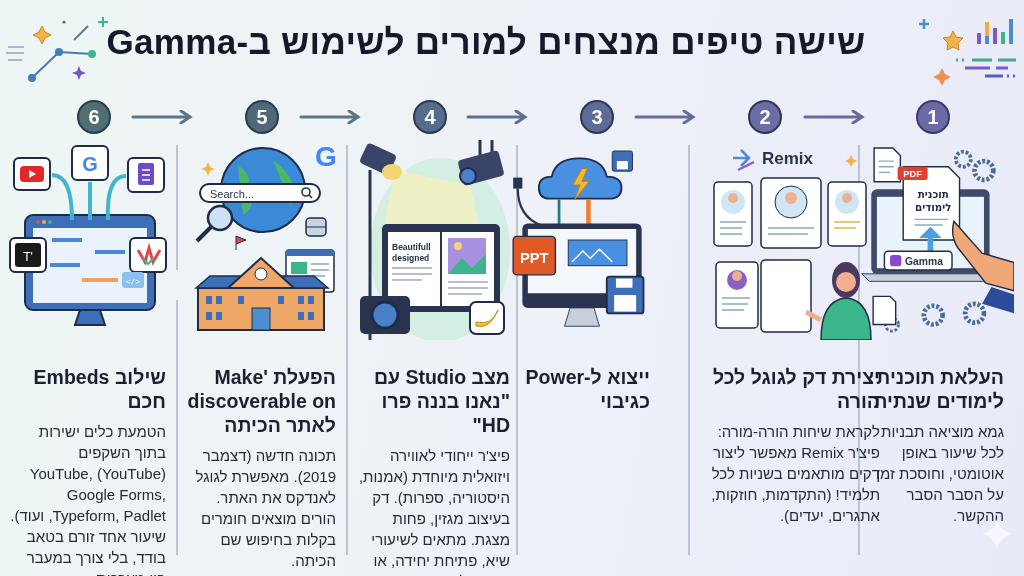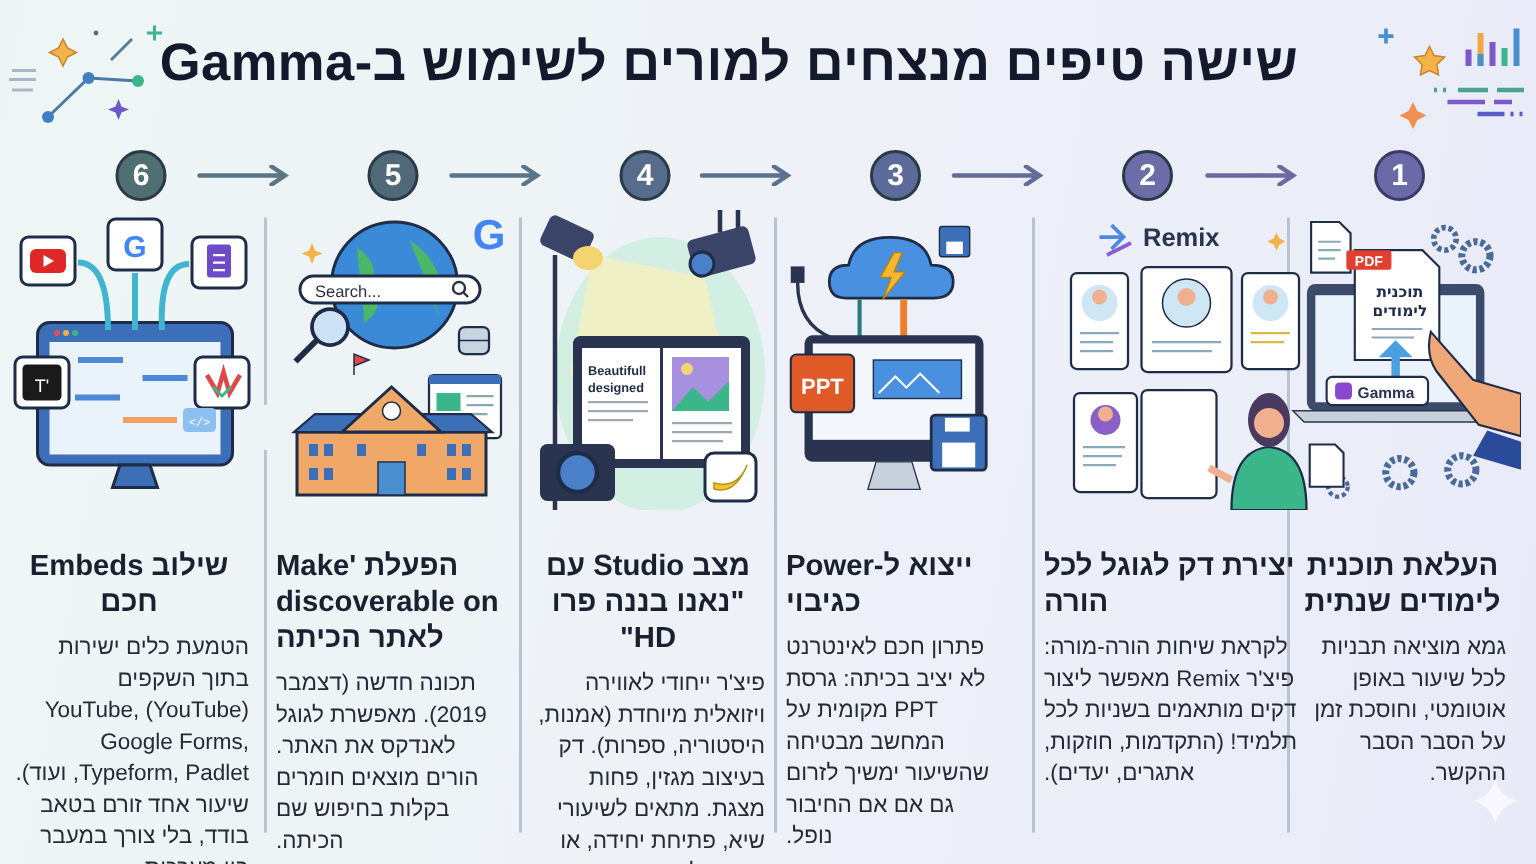--- a/index.html
+++ b/index.html
@@ -18,23 +18,23 @@
   .num{
     position:absolute;top:100px;width:34px;height:34px;border-radius:50%;
     color:#fff;font-weight:700;font-size:20px;display:flex;align-items:center;justify-content:center;
     border:2px solid #2a3a48;
   }
   .arrow{position:absolute;top:110px;width:64px;height:14px;}
   .divider{position:absolute;width:1.5px;background:#b8c4d2;}
   .col{position:absolute;top:140px;height:430px;}
   .illus{position:absolute;left:0;top:0;width:100%;height:200px;}
   .text{position:absolute;top:225px;width:100%;direction:rtl;text-align:right;padding:0 10px 0 6px;}
-  .text h2{font-size:19.5px;line-height:24px;font-weight:700;color:#1a2030;margin-bottom:8px;text-align:center;}
+  .text h2{font-size:19.5px;line-height:24px;font-weight:700;color:#1a2030;margin-bottom:8px;}
   .text p{font-size:15px;line-height:21px;color:#242a36;}
-  .center h2, .center p{text-align:left;}
+  .center h2, .center p{text-align:right;}
 </style>
 </head>
 <body>
 
 <svg class="deco" style="left:0;top:0" width="130" height="90" viewBox="0 0 130 90">
   <path d="M42 26 l3 6 6 3 -6 3 -3 6 -3 -6 -6 -3 6 -3z" fill="#f4b24a" stroke="#c98426" stroke-width="1"></path>
   <circle cx="64" cy="22" r="1.6" fill="#5a6b7c"></circle>
   <path d="M103 17 v10 M98 22 h10" stroke="#3bb58a" stroke-width="2"></path>
   <path d="M74 40 L88 26" stroke="#5a7a9a" stroke-width="2"></path>
   <path d="M8 47 h16 M6 53 h18 M8 60 h14" stroke="#a9b8c8" stroke-width="2"></path>
@@ -229,21 +229,21 @@
         <rect x="120" y="162" width="34" height="32" rx="6" fill="#fff" stroke="#1e2c48" stroke-width="2"></rect>
         <path d="M126 186 q14 4 22 -16 q-6 16 -22 12z" fill="#f4c430" stroke="#b89010" stroke-width="1"></path>
       </g>
   </svg>
   <div class="text">
     <h2>מצב Studio עם "נאנו בננה פרו HD"</h2>
     <p>פיצ'ר ייחודי לאווירה ויזואלית מיוחדת (אמנות, היסטוריה, ספרות). דק בעיצוב מגזין, פחות מצגת. מתאים לשיעורי שיא, פתיחת יחידה, או הצגות לפני הורים והנהלה.</p>
   </div>
 </div>
 
-<div class="col" style="left:518px;width:156px;">
+<div class="col" style="left:504px;width:156px;">
   <svg class="illus" viewBox="0 0 170 200">
     <g>
         <path d="M50 55 q-12 0 -12 -12 q0 -12 14 -12 q4 -20 30 -20 q26 0 30 20 q16 0 16 12 q0 12 -14 12z" fill="#4a90e0" stroke="#1e2c48" stroke-width="2"></path>
         <path d="M85 22 l-10 18 h8 l-6 16 16 -20 h-8 l6 -14z" fill="#f4b830" stroke="#b88010"></path>
       </g>
     <g>
         <rect x="118" y="3" width="22" height="22" rx="2" fill="#3d6fb8" stroke="#1e2c48"></rect>
         <rect x="123" y="14" width="12" height="9" fill="#fff"></rect>
       </g>
     <g>
@@ -265,21 +265,20 @@
         <text x="33" y="125" font-size="16" font-weight="700" text-anchor="middle" fill="#fff" font-family="Liberation Sans, sans-serif">PPT</text>
       </g>
     <g>
         <rect x="112" y="140" width="40" height="40" rx="3" fill="#3d6fb8" stroke="#1e2c48" stroke-width="2"></rect>
         <rect x="120" y="160" width="24" height="18" fill="#fff"></rect>
         <rect x="122" y="142" width="18" height="10" fill="#fff"></rect>
       </g>
   </svg>
   <div class="text center">
     <h2>ייצוא ל-Power כגיבוי</h2>
-    <p>פתרון חכם לאינטרנט לא יציב בכיתה: גרסת PPT מקומית על המחשב מבטיחה שהשיעור ימשיך לזרום גם אם אם החיבור נופל.</p>
   </div>
 </div>
 
 <div class="col" style="left:690px;width:200px;">
   <svg class="illus" viewBox="0 0 168 200">
     <g>
         <path d="M35 10 l8 8 -8 8 M27 18 h16" stroke="#4a8ae0" stroke-width="2.5" fill="none"></path>
         <path d="M48 22 l-16 8" stroke="#8a5ad8" stroke-width="2.5"></path>
       </g>
     <text x="56" y="24" font-size="17" font-weight="700" fill="#2a3450" font-family="Liberation Sans, sans-serif">Remix</text>

